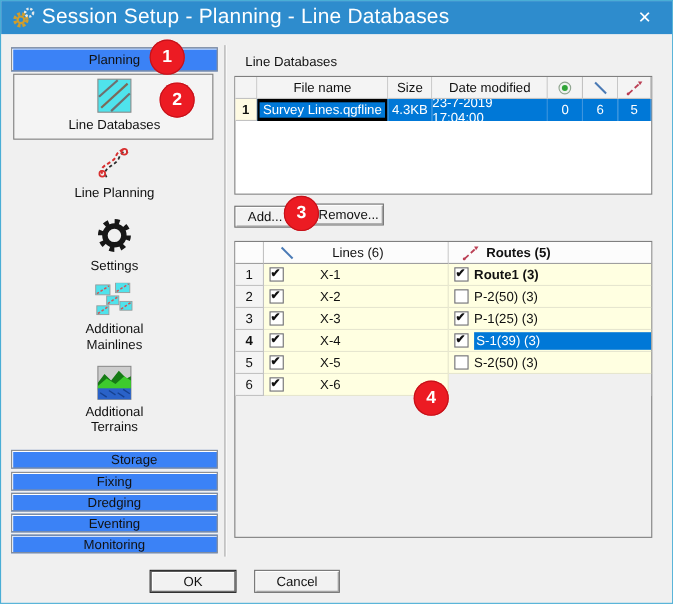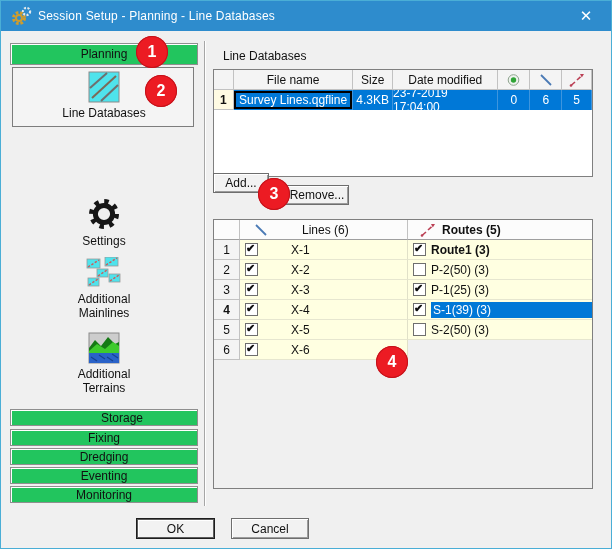--- a/index.html
+++ b/index.html
@@ -6,28 +6,28 @@
   html,body { width:612px; height:549px; }
   body { font-family:"Liberation Sans", sans-serif; font-size:12px; color:#111; }
 
   .window { position:relative; width:612px; height:549px; background:#f0f0f0;
             border:1px solid #4aaed6; overflow:hidden; }
 
   
   .titlebar { position:absolute; left:0; top:0; width:100%; height:30px;
               background:#2e8ccd; display:flex; align-items:center; }
   .titlebar-icon { margin-left:9px; width:22px; height:20px; }
-  .title-text { color:#ffffff; font-size:12px; margin-left:6px; letter-spacing:.2px; }
+  .title-text { color:#ffffff; font-size:19px; margin-left:6px; letter-spacing:.2px; }
   .close-btn { position:absolute; right:8px; top:0; width:34px; height:30px;
                display:flex; align-items:center; justify-content:center;
                color:#ffffff; font-size:15px; cursor:default; }
 
   
   .side-btn { position:absolute; left:9px; width:188px; height:17px;
-              background:#22c55e; border:1px solid #8f8f8f;
+              background:#3b82f6; border:1px solid #8f8f8f;
               box-shadow:inset 1px 1px 0 #ffffff;
               display:flex; align-items:center; justify-content:center;
               font-size:12px; }
   .planning-btn { top:42px; height:22px; }
   .btn-storage    { top:408px;padding-left:36px; }
   .btn-fixing     { top:428px; }
   .btn-dredging   { top:447px; }
   .btn-eventing   { top:466px; }
   .btn-monitoring { top:485px; }
 
@@ -57,27 +57,27 @@
              display:flex; align-items:center; justify-content:center; overflow:hidden; }
   .ft-head .ft-cell { background:#f4f4f4; }
   .c-num  { width:20px; }
   .c-file { width:120px; }
   .c-size { width:40px; }
   .c-date { width:106px; }
   .c-i    { width:32px; }
   .c-i3   { width:30px; }
   .ft-data .ft-cell { background:#0078d7; color:#ffffff; border-right:1px solid #3e95de; border-bottom:none; }
   .ft-data .c-num { background:#fffbe3; color:#111; font-weight:bold; border-right:1px solid #c2c2c2; border-bottom:1px solid #c2c2c2; }
-  .fname-box { border:2px solid #000000; padding:0 3px; white-space:nowrap; }
+  .fname-box { border:6px solid #000000; padding:0 3px; white-space:nowrap; }
 
   .push-btn { position:absolute; height:20px; background:#f2f2f2;
               border:1px solid #6e6e6e;
               box-shadow:inset 1px 1px 0 #ffffff, inset -1px -1px 0 #9c9c9c;
               display:flex; align-items:center; justify-content:center; font-size:12px; }
-  .add-btn    { left:212px; top:172px; width:56px; }
+  .add-btn    { left:212px; top:186px; width:56px; }
   .remove-btn { left:284px; top:184px; width:64px; }
 
   
   .detail-table { position:absolute; left:212px; top:218px; width:380px; height:270px;
                   background:#f0f0f0; border:1px solid #7f7f7f; }
   .dt-row { display:flex; height:20px; }
   .dt-cell { display:flex; align-items:center; overflow:hidden; }
   .d-num   { width:26px; justify-content:center; background:#f4f4f4;
              border-right:1px solid #c2c2c2; border-bottom:1px solid #c2c2c2; }
   .d-lines { width:168px; background:#ffffe1; border-right:1px solid #e0e0c8;
@@ -137,20 +137,29 @@
       <svg class="icon-wrap" width="32" height="32" viewBox="0 0 32 32">
         <rect x="1" y="1" width="30" height="30" fill="#4fe3ec" stroke="#8a8a8a"></rect>
         <line x1="2" y1="17" x2="19" y2="2" stroke="#6f6f6f" stroke-width="2"></line>
         <line x1="4" y1="27" x2="28" y2="5" stroke="#7c6a58" stroke-width="2"></line>
         <line x1="13" y1="30" x2="30" y2="14" stroke="#6f6f6f" stroke-width="2"></line>
       </svg>
       <span class="lbl">Line Databases</span>
     </div>
   </div>
 
+  <div class="side-item item-lineplan">
+    <svg class="icon-wrap" width="34" height="34" viewBox="0 0 34 34">
+      <path d="M10,30 C4,22 18,20 21,13 C23,7 28,5 29,8" fill="none" stroke="#2a2a2a" stroke-width="1.6" stroke-dasharray="3 2.4"></path>
+      <path d="M6,27 C2,19 15,18 18,12 C20,6 25,4 26,7" fill="none" stroke="#d83030" stroke-width="1.8" stroke-dasharray="3.4 2.2"></path>
+      <circle cx="6" cy="27" r="2.6" fill="none" stroke="#d83030" stroke-width="1.6"></circle>
+      <circle cx="26" cy="7" r="2.6" fill="none" stroke="#d83030" stroke-width="1.6"></circle>
+    </svg>
+    <span class="lbl">Line Planning</span>
+  </div>
 
   <div class="side-item item-settings">
     <svg class="icon-wrap" width="34" height="34" viewBox="0 0 34 34">
       <circle cx="17" cy="17" r="12" fill="none" stroke="#161616" stroke-width="6" stroke-dasharray="4.2 5.2"></circle>
       <circle cx="17" cy="17" r="8.6" fill="none" stroke="#161616" stroke-width="5"></circle>
     </svg>
     <span class="lbl">Settings</span>
   </div>
 
   <div class="side-item item-addterr two-line">

